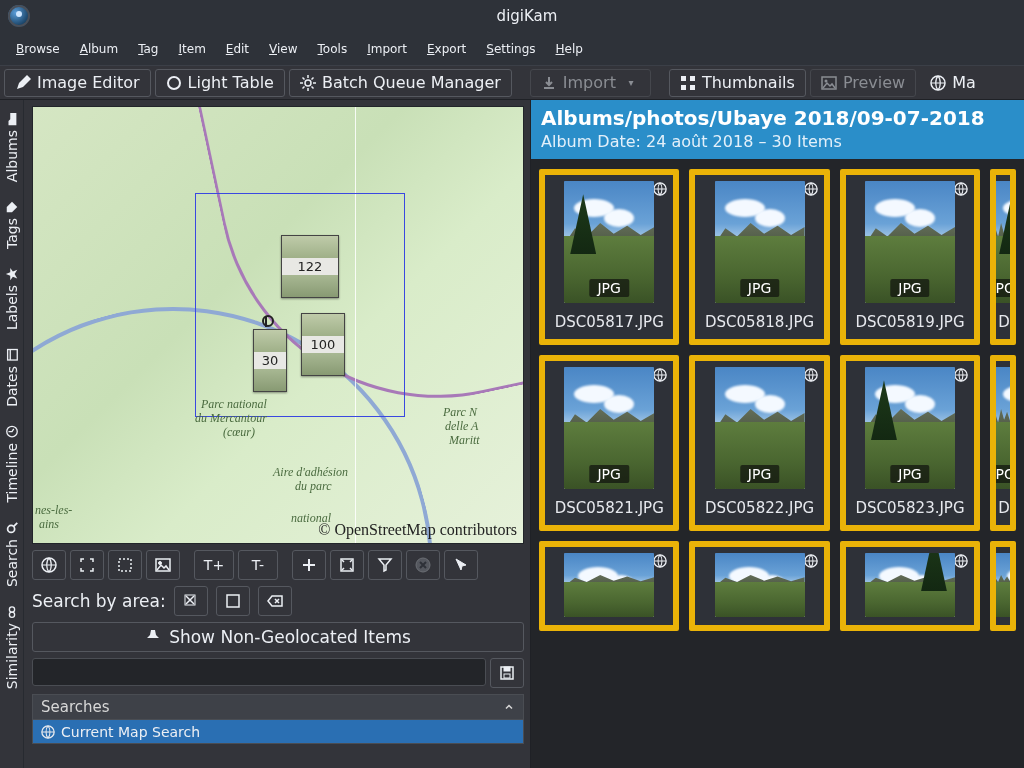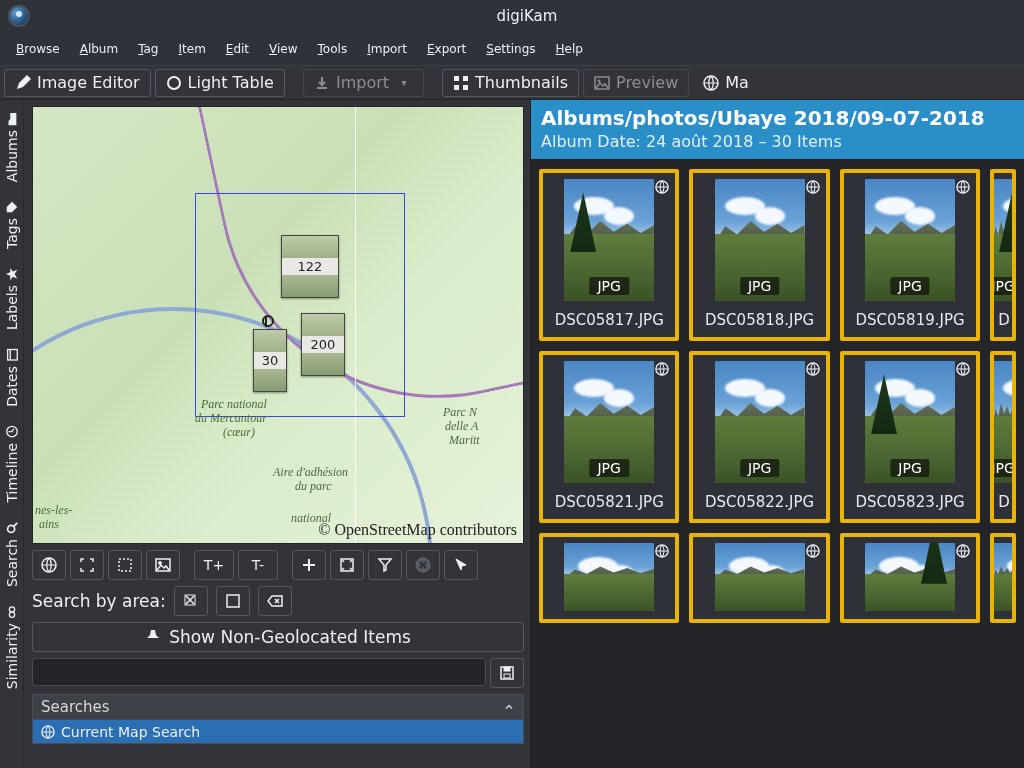--- a/index.html
+++ b/index.html
@@ -71,21 +71,21 @@
   .searches-header{ height:26px; background:#3e4148; display:flex; align-items:center; padding:0 8px; font-size:15px; color:#d7d7d7; border:1px solid #4a4d53; justify-content:space-between;}
   .searches-item{ height:24px; background:#2a6fb3; display:flex; align-items:center; gap:6px; padding:4px 8px; font-size:14px; border:1px solid #4a4d53; border-top:none;}
 
   
   .right-panel{ flex:1; background:#232529; display:flex; flex-direction:column; overflow:hidden;}
   .album-header{ background:#2a8ec9; padding:6px 10px 8px;}
   .album-header .path{ font-size:20px; font-weight:600; color:#fff;}
   .album-header .sub{ font-size:16px; color:#e3f0fa; margin-top:2px;}
   .thumbs{ flex:1; overflow:hidden; padding:10px 8px; }
   .thumbrow{ display:flex; gap:10px; margin-bottom:10px;}
-  .thumbcell{ width:142px; background:#2e3138; border:4px solid #eab308; border-radius:2px; padding:6px 6px 8px; display:flex; flex-direction:column; align-items:center; position:relative;}
+  .thumbcell{ width:142px; background:#2e3138; border:6px solid #eab308; border-radius:2px; padding:6px 6px 8px; display:flex; flex-direction:column; align-items:center; position:relative;}
   .thumbcell.partial{ width:26px; padding:6px 0 8px 0; overflow:hidden;}
   .thumbimg{ width:90px; height:122px; background:#446; position:relative; overflow:hidden; border-radius:1px;}
   .sky{position:absolute;inset:0;background:linear-gradient(#4a86c5 0%, #6aa2d7 35%, #c9dff1 55%, #eaf3fb 60%);}
   .cloud{position:absolute;width:40px;height:18px;background:#f4f9ff;border-radius:50%;filter:blur(1px);} 
   .ground{position:absolute;left:0;right:0;bottom:0;height:55%;background:linear-gradient(#5e7d3e 0%, #4a6630 60%, #3a5226 100%);}
   .mts{position:absolute;left:0;right:0;bottom:48%;height:22%;background:linear-gradient(#69725c,#4e5a46);clip-path:polygon(0% 100%,12% 40%,25% 70%,40% 20%,55% 60%,70% 30%,85% 65%,100% 35%,100% 100%);}    
   .tree{position:absolute;bottom:40%;width:26px;height:60px;background:linear-gradient(#1e3a1a,#132812);clip-path:polygon(50% 0%,100% 100%,0% 100%);}    
   .ext-badge{position:absolute;bottom:6px;left:50%;transform:translateX(-50%);background:rgba(10,10,10,.65);color:#fff;font-size:14px;padding:1px 8px;border-radius:2px;}
   .globe-mini{position:absolute; top:6px; right:6px; width:14px;height:14px;}
   .globe-mini svg{width:14px;height:14px;fill:#9b9ea4;}
@@ -226,20 +226,26 @@
         <use href="#i-pencil"></use>
       </svg>
       <span>Image Editor</span>
     </div>
   <div class="tbtn">
       <svg viewBox="0 0 16 16">
         <use href="#i-circle"></use>
       </svg>
       <span>Light Table</span>
     </div>
+  <div class="tbtn">
+      <svg viewBox="0 0 16 16">
+        <use href="#i-gear"></use>
+      </svg>
+      <span>Batch Queue Manager</span>
+    </div>
   <div style="width:10px"></div>
   <div class="tbtn disabled">
       <svg viewBox="0 0 16 16">
         <use href="#i-import"></use>
       </svg>
       <span>Import</span>
       <span class="drop-arrow">▾</span>
     </div>
   <div style="width:10px"></div>
   <div class="tbtn">
@@ -318,21 +324,21 @@
       <div class="sel-rect" id="map-sel" style="left: 162px; top: 86px; width: 210px; height: 224px;"></div>
       <div class="pin"></div>
       <div id="map-clusters-host">
           <div class="cluster" style="left: 248px; top: 128px; width: 58px;">
             <div class="ct"></div>
             <div class="cn">122</div>
             <div class="cb"></div>
           </div>
           <div class="cluster" style="left: 268px; top: 206px; width: 44px;">
             <div class="ct"></div>
-            <div class="cn">200</div>
+            <div class="cn">100</div>
             <div class="cb"></div>
           </div>
           <div class="cluster" style="left: 220px; top: 222px; width: 34px;">
             <div class="ct"></div>
             <div class="cn">30</div>
             <div class="cb"></div>
           </div>
         </div>
       <div id="map-labels-host">
           <div class="map-label" style="left: 168px; top: 290px;">Parc national</div>

